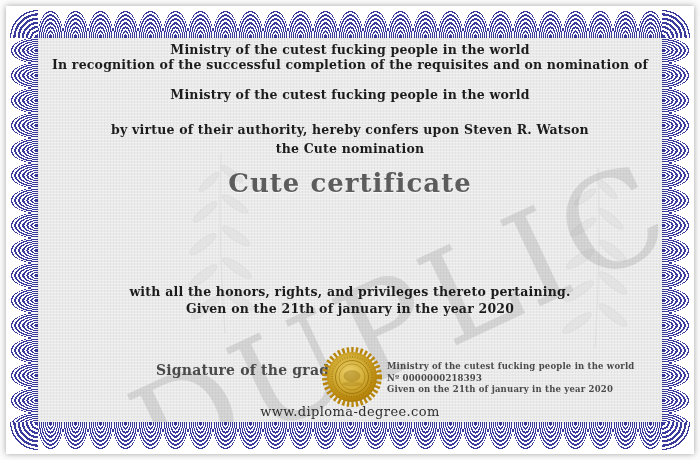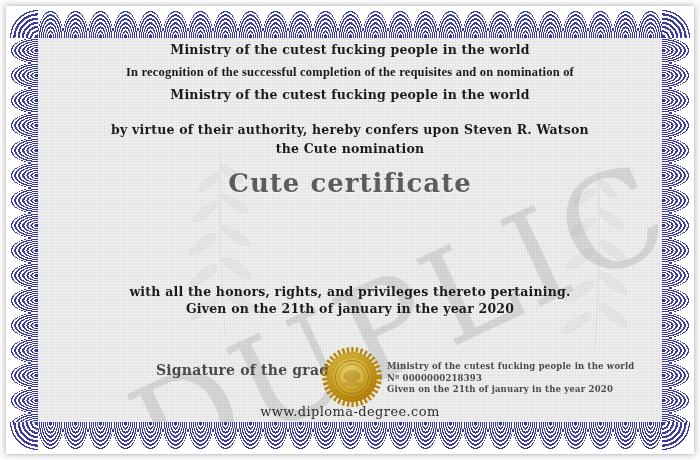--- a/index.html
+++ b/index.html
@@ -93,21 +93,21 @@
     transform:translate(-50%,-50%) rotate(-25deg);
     font-size:130px;letter-spacing:6px;white-space:nowrap;
     color:rgba(95,95,95,.17);font-weight:normal;
   }
   .frond{position:absolute;z-index:0;opacity:.55;}
   .frond-left{left:125px;top:110px;}
   .frond-right{left:505px;top:105px;}
   .line{position:absolute;left:0;right:0;text-align:center;color:#1c1c1c;
     font-weight:bold;font-size:12.5px;letter-spacing:.2px;z-index:2;}
   .l1{top:4px;}
-  .l2{top:27px;font-family:Liberation Serif, serif;}
+  .l2{top:19px;}
   .l3{top:49px;}
   .l4{top:67px;}
   .l5{top:84px;}
   .l6{top:103px;}
   .title{
     position:absolute;top:130px;left:0;right:0;text-align:center;z-index:2;
     font-size:26px;font-weight:bold;color:#5C5C5C;letter-spacing:1px;
     text-shadow:0 1px 0 rgba(255,255,255,.6);
   }
   .honors{top:246px;text-align:center;}

